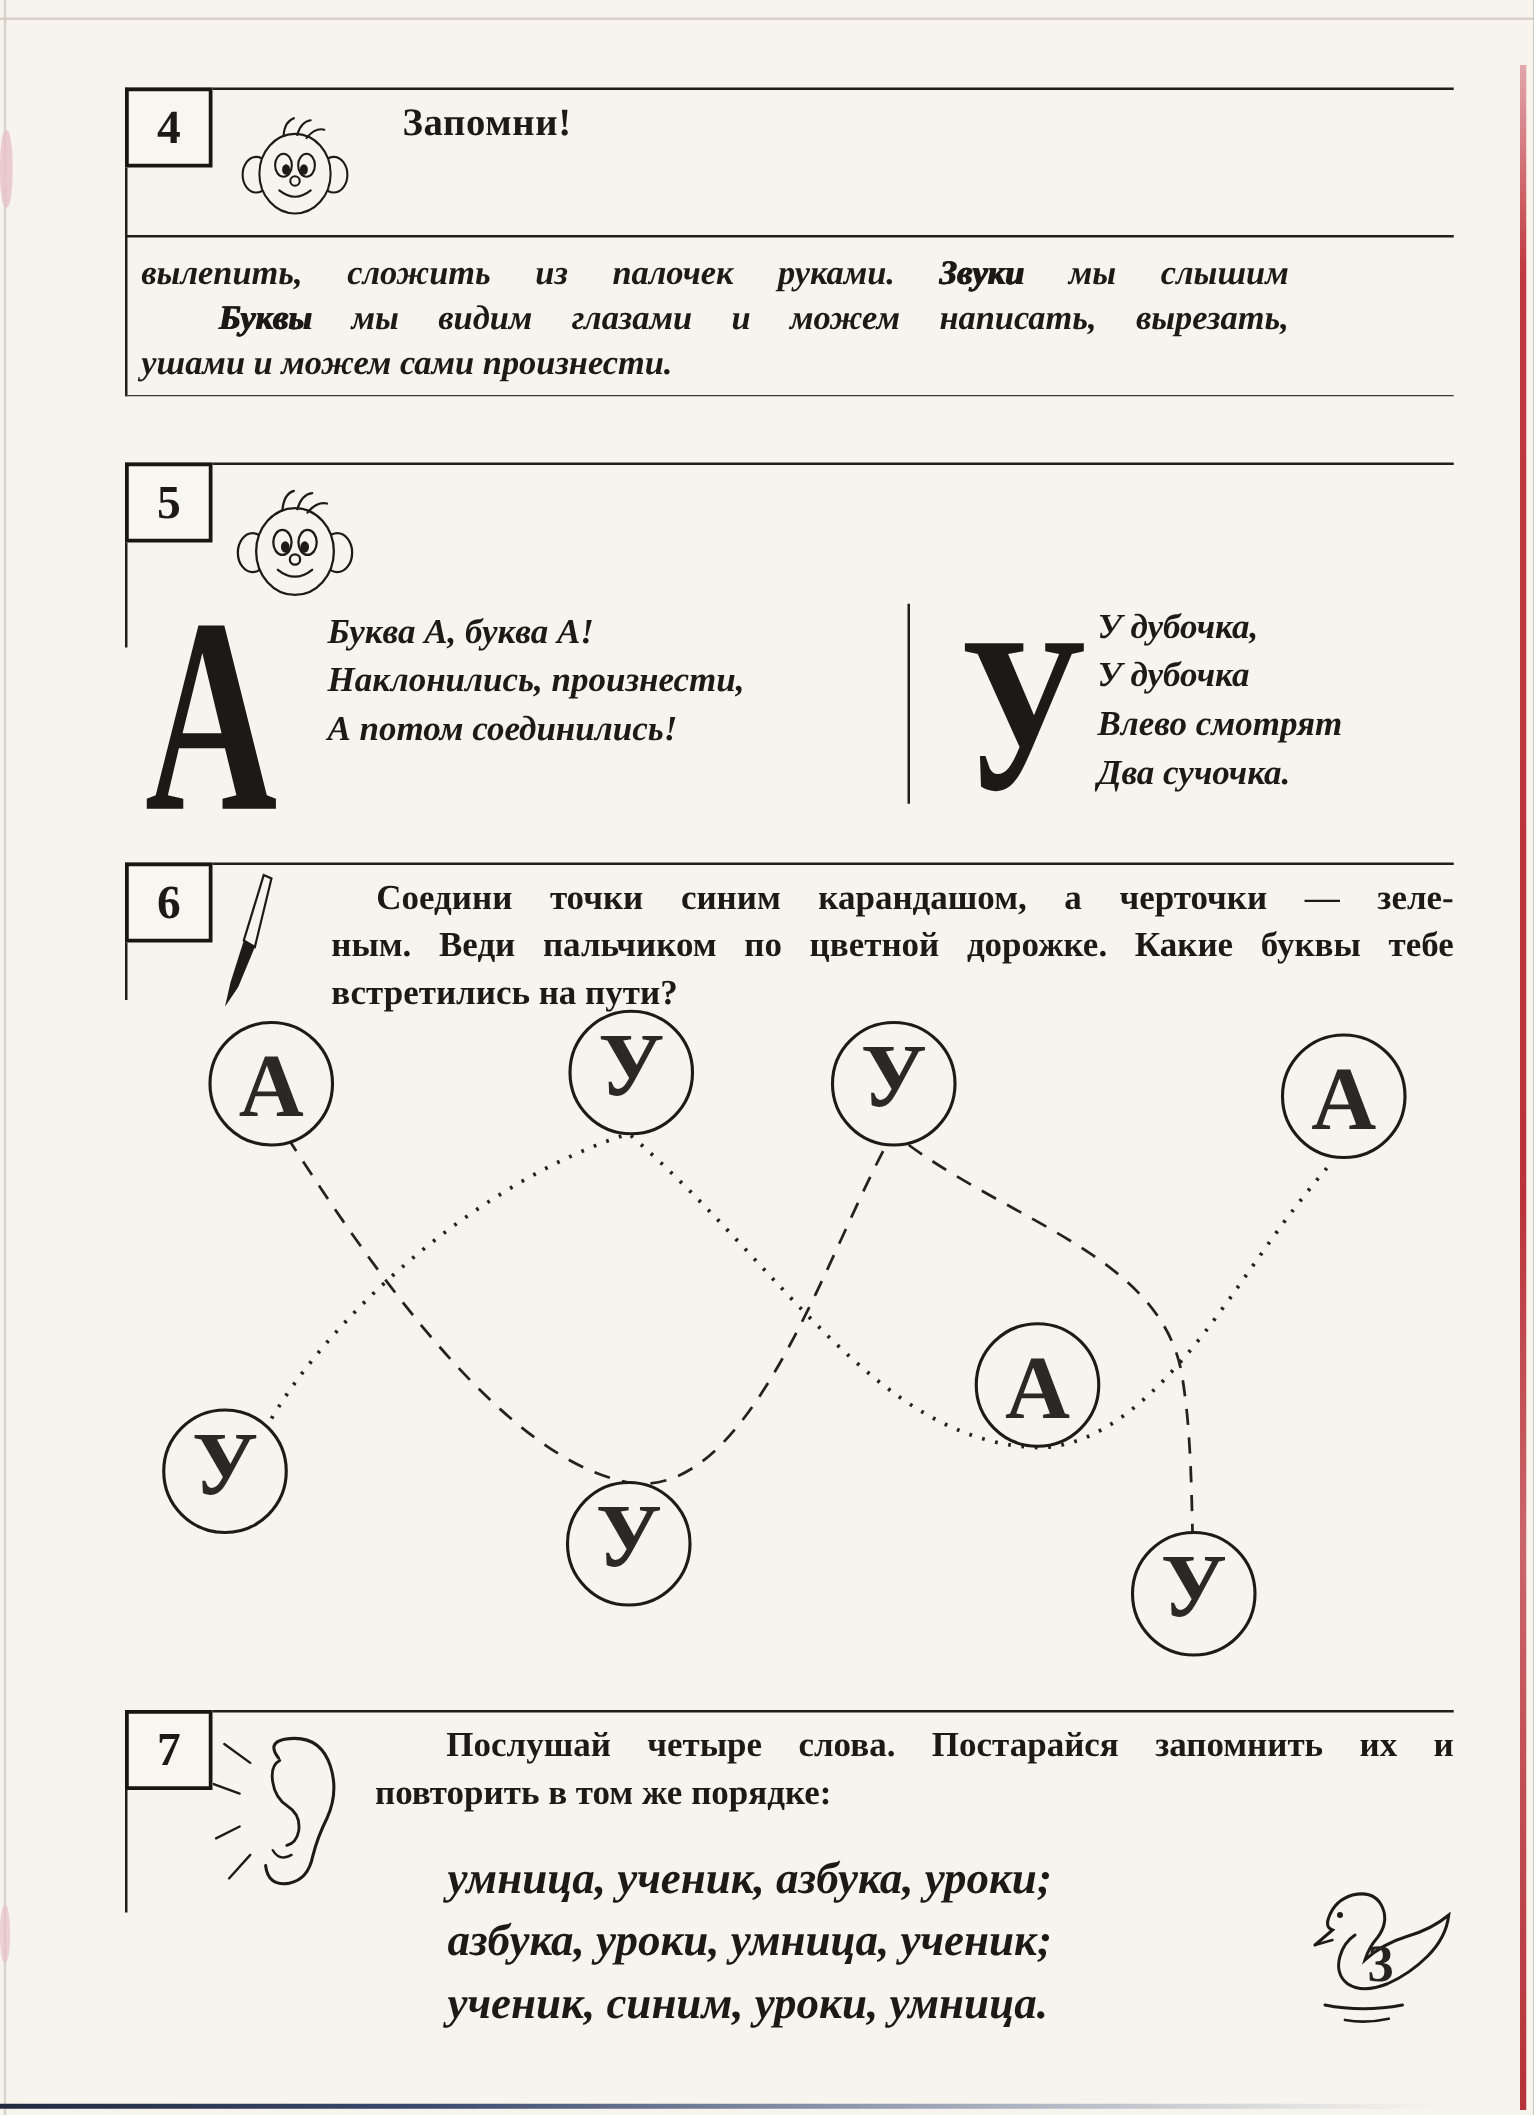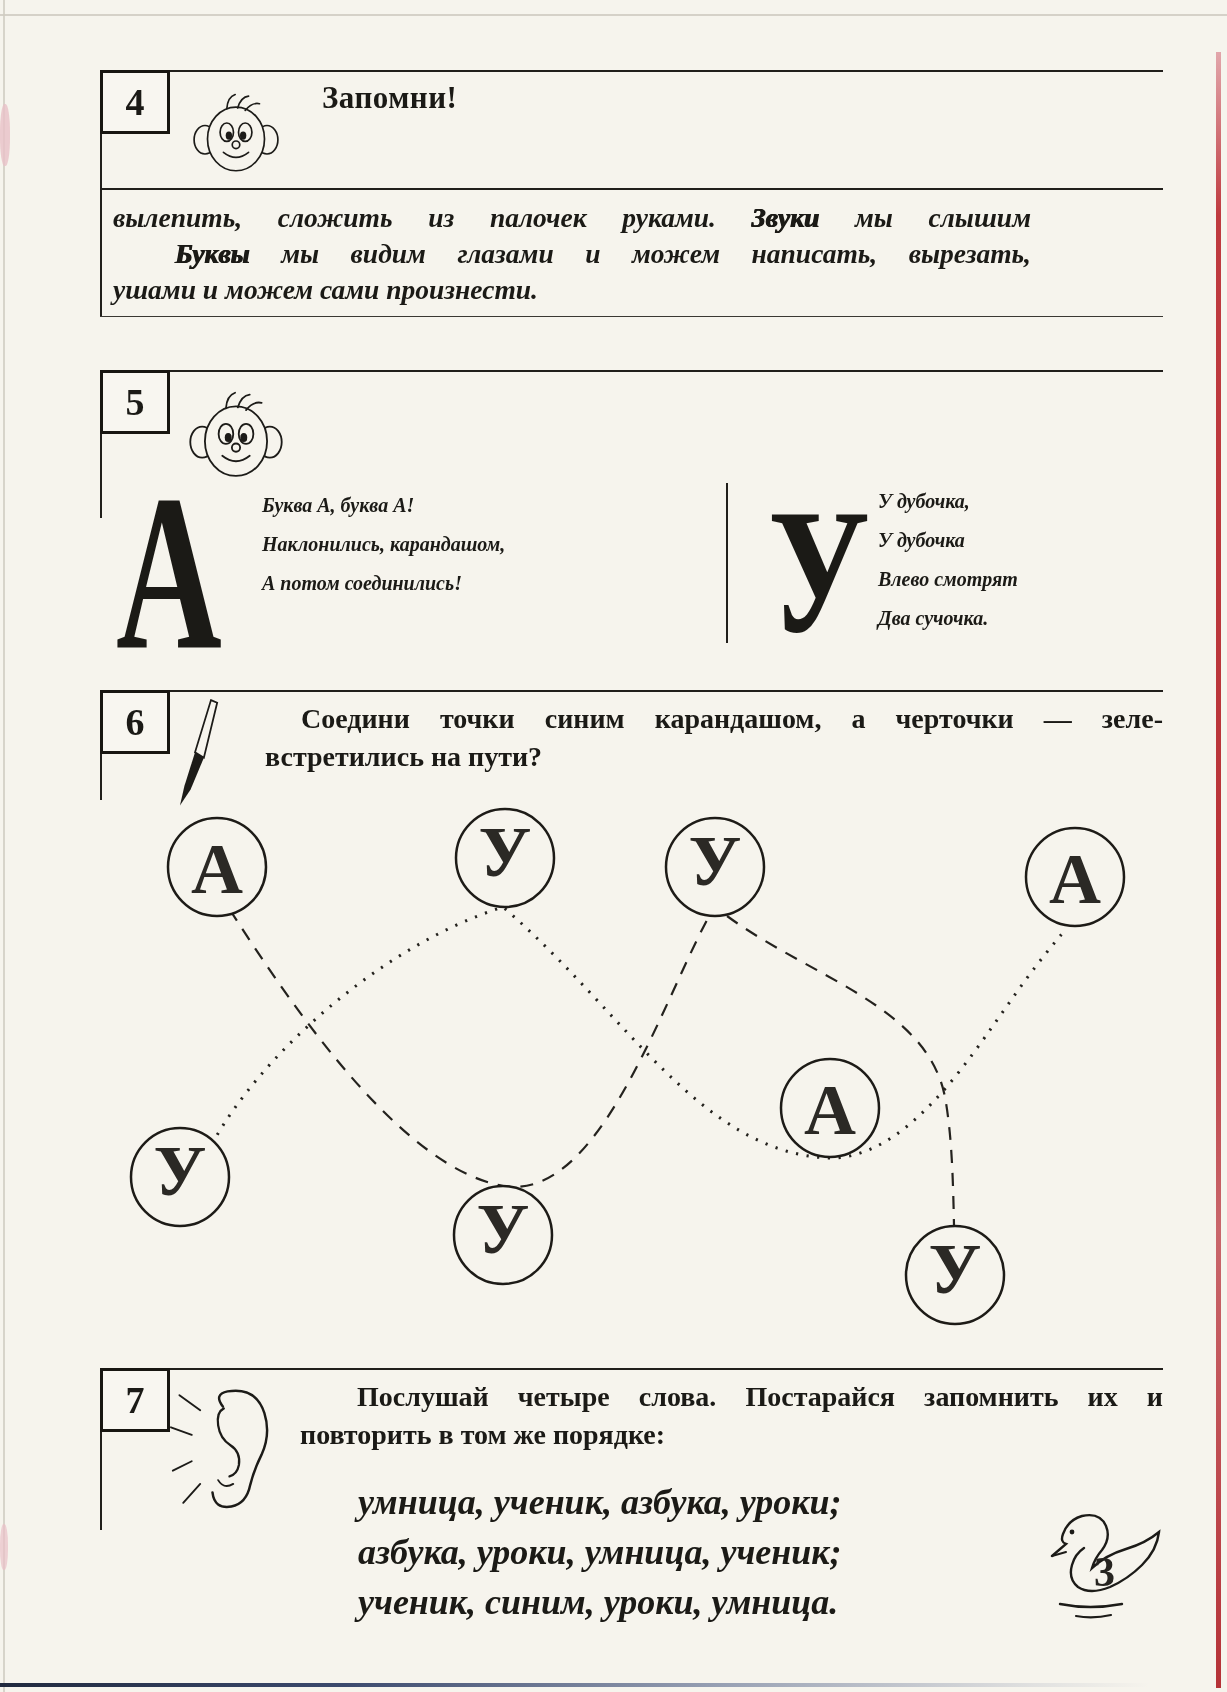--- a/index.html
+++ b/index.html
@@ -27,21 +27,21 @@
   }
   .ex-title{position:absolute;font-weight:bold;font-size:31px;letter-spacing:.5px;}
   
   .memo{position:absolute;left:113px;top:200px;width:918px;font-style:italic;font-weight:700;font-size:27.5px;}
   .memo-line{line-height:36px;}
   .memo-line.j{text-align:justify;text-align-last:justify;}
   .memo-line.ind4{padding-left:62px;}
   .xb{text-shadow:.7px 0 currentColor,-.4px 0 currentColor;}
   
   .big-letter{position:absolute;font-weight:bold;line-height:1;transform-origin:top left;}
-  .poem{position:absolute;font-style:italic;font-weight:700;font-size:20px;}
+  .poem{position:absolute;font-style:italic;font-weight:700;font-size:28px;}
   .poem .poem-line{line-height:39px;}
   .poem-divider{position:absolute;left:726px;top:483px;width:2px;height:160px;background:#211f1b;}
   
   .task{position:absolute;font-weight:600;font-size:28px;}
   .task .task-line{line-height:38px;}
   .task .task-line.j{text-align:justify;text-align-last:justify;}
   .task6 .task-line.ind{padding-left:36px;}
   .task7 .task-line.ind{padding-left:57px;}
   
   .words{position:absolute;left:358px;top:1477px;font-style:italic;font-weight:700;font-size:36px;}
@@ -121,21 +121,21 @@
       <ellipse class="ink-fill" cx="46.5" cy="52" rx="3.8" ry="5"></ellipse>
       <ellipse class="ink-fill" cx="63.5" cy="52" rx="3.8" ry="5"></ellipse>
       <circle class="ink" cx="55" cy="63" r="4.5"></circle>
       <path class="ink" d="M40 72 Q55 84 70 72"></path>
     </svg>
   </div>
 
   <div class="big-letter" style="left:116px;top:462px;font-size:222px;transform:scaleX(.66);">А</div>
   <div class="poem" style="left:262px;top:486px;">
       <div class="poem-line">Буква А, буква А!</div>
-      <div class="poem-line">Наклонились, карандашом,</div>
+      <div class="poem-line">Наклонились, произнести,</div>
       <div class="poem-line">А потом соединились!</div>
     </div>
   <div class="poem-divider"></div>
   <div class="big-letter" style="left:768px;top:482px;font-size:178px;transform:scaleX(.78);">У</div>
   <div class="poem" style="left:878px;top:482px;">
       <div class="poem-line">У дубочка,</div>
       <div class="poem-line">У дубочка</div>
       <div class="poem-line">Влево смотрят</div>
       <div class="poem-line">Два сучочка.</div>
     </div>
@@ -146,20 +146,21 @@
     <span>6</span>
   </div>
   <div class="icon" style="left:172px;top:696px;width:62px;height:118px;">
     <svg viewBox="0 0 70 130" width="62" height="118">
       <path class="ink" d="M44 3 L51 6 L36 68 L26 62 Z"></path>
       <path class="ink-fill" d="M36 68 L26 62 L14 100 L9 122 L21 104 Z"></path>
     </svg>
   </div>
   <div class="task task6" style="left:265px;top:700px;width:898px;">
       <div class="task-line j ind">Соедини точки синим карандашом, а черточки — зеле-</div>
+      <div class="task-line j">ным. Веди пальчиком по цветной дорожке. Какие буквы тебе</div>
       <div class="task-line">встретились на пути?</div>
     </div>
 
   <svg id="diagram" viewBox="0 0 1227 1692">
       <path d="M230,910 C302,1022 405,1168 503,1186 C597,1202 657,1015 707,920" class="dash-path"></path>
       <path d="M727,916 C812,978 927,1006 945,1097 C952,1136 953,1180 954,1225" class="dash-path"></path>
       <path d="M212,1144 C260,1056 380,946 503,907 C625,1012 700,1152 828,1158 C905,1160 967,1062 1007,1006 C1036,964 1056,941 1066,929" class="dot-path"></path>
       <circle cx="217" cy="867" r="49" class="node-circle"></circle>
       <text x="217" y="893" class="node-letter">А</text>
       <circle cx="505" cy="858" r="49" class="node-circle"></circle>

